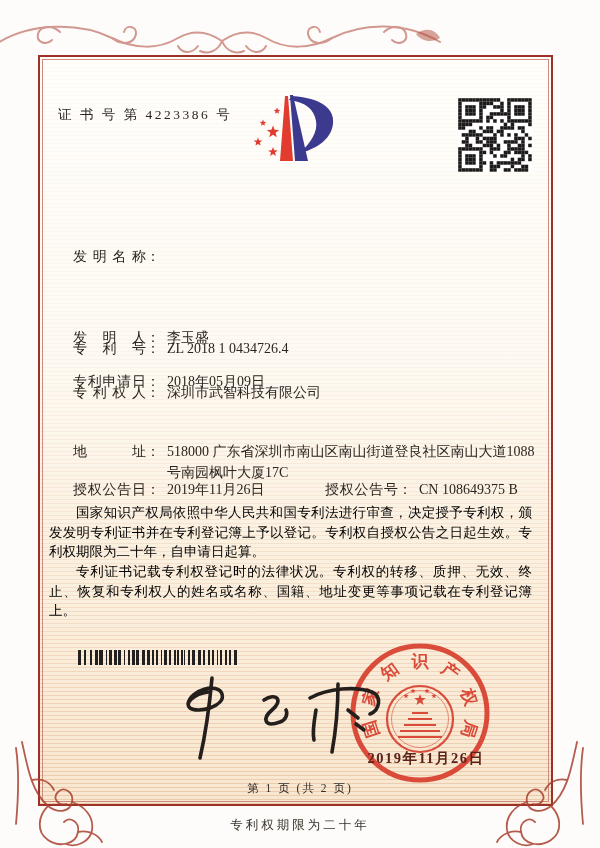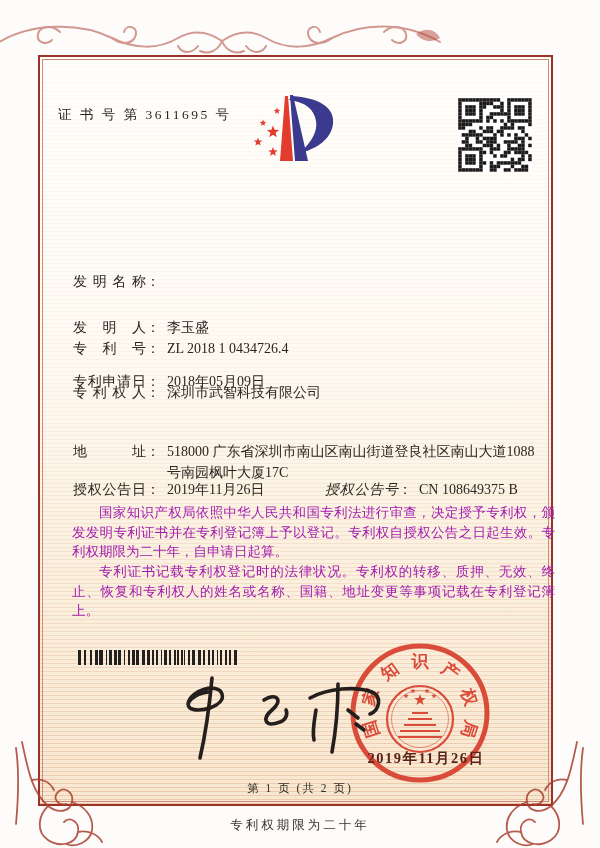--- a/index.html
+++ b/index.html
@@ -24,24 +24,24 @@
   .qr{position:absolute;left:458px;top:98px;z-index:3;}
   .title{position:absolute;left:0;top:193px;width:600px;z-index:3;text-align:center;
     font-size:31px;font-weight:700;letter-spacing:17px;text-indent:17px;color:#211c18;}
   
   .frow{position:absolute;left:73px;width:472px;z-index:3;display:flex;
     font-size:14px;line-height:21px;}
   .flabel{flex:none;width:73px;text-align:justify;text-align-last:justify;}
   .fcolon{flex:none;margin-right:7px;}
   .fvalue{flex:1;word-break:break-all;}
   .fvalue-fixed{flex:none;}
-  .flabel2{flex:none;width:73px;text-align:justify;text-align-last:justify;margin-left:16px;font-style:italic;}
-  
-  .para{position:absolute;left:72px;width:483px;z-index:3;font-size:13.5px;line-height:19.5px;
-    text-align:justify;text-indent:2em;color:#a21caf;}
+  .flabel2{flex:none;width:73px;text-align:justify;text-align-last:justify;margin-left:16px;}
+  
+  .para{position:absolute;left:49px;width:483px;z-index:3;font-size:13.5px;line-height:19.5px;
+    text-align:justify;text-indent:2em;color:#000000;}
   
   .barcode{position:absolute;left:78px;top:650px;width:158px;height:15px;z-index:3;}
   .barcode i{position:absolute;top:0;height:100%;background:#23211f;}
   .signer{position:absolute;left:82px;top:699px;z-index:3;
     font-family:"Liberation Sans","DejaVu Sans",sans-serif;font-size:15px;font-weight:700;
     line-height:28px;color:#242020;}
   .signature{position:absolute;left:160px;top:670px;z-index:4;}
   .seal{position:absolute;left:348px;top:641px;width:144px;height:144px;z-index:3;opacity:.93;}
   .seal text{font-size:17px;font-weight:700;fill:#d8402f;
     font-family:"Liberation Serif","DejaVu Serif",serif;}
@@ -76,21 +76,21 @@
     </g>
     <path d="M416,24 c10,-8 20,-4 24,4 c-8,5 -18,4 -24,-4 z" fill="#b0483a" opacity="0.5"></path>
   </svg>
 
   <div class="frame">
     <div class="frame-bg"></div>
     <div class="frame-lines"></div>
     <div class="frame-inner"></div>
   </div>
 
-  <div class="cert-no">证 书 号 第 3611695 号</div>
+  <div class="cert-no">证 书 号 第 4223386 号</div>
 
   <svg class="logo" width="110" height="82" viewBox="0 0 110 82">
     <polygon class="star" fill="#e23c2f" points="32.0,17.5 32.9,19.8 35.3,19.9 33.4,21.5 34.1,23.8 32.0,22.5 29.9,23.8 30.6,21.5 28.7,19.9 31.1,19.8"></polygon>
     <polygon class="star" fill="#e23c2f" points="18.0,29.5 18.9,31.8 21.3,31.9 19.4,33.5 20.1,35.8 18.0,34.5 15.9,35.8 16.6,33.5 14.7,31.9 17.1,31.8"></polygon>
     <polygon class="star" fill="#e23c2f" points="28.0,35.5 29.6,39.8 34.2,40.0 30.6,42.8 31.8,47.3 28.0,44.7 24.2,47.3 25.4,42.8 21.8,40.0 26.4,39.8"></polygon>
     <polygon class="star" fill="#e23c2f" points="13.0,47.5 14.1,50.5 17.3,50.6 14.8,52.6 15.6,55.6 13.0,53.9 10.4,55.6 11.2,52.6 8.7,50.6 11.9,50.5"></polygon>
     <polygon class="star" fill="#e23c2f" points="28.0,57.0 29.2,60.3 32.8,60.5 30.0,62.6 30.9,66.0 28.0,64.1 25.1,66.0 26.0,62.6 23.2,60.5 26.8,60.3"></polygon>
     <polygon points="40,6 43,6 48,71 35,71" fill="#e23c2f"></polygon>
     <polygon points="45,5 48,5 63,71 50,71" fill="#3b3a8e"></polygon>
     <path d="M47,6 C78,8 90,20 88,34 C86,51 68,60 55,63 C66,52 73,42 71,31 C69,19 60,12 44,10 Z" fill="#3b3a8e"></path>
@@ -336,25 +336,25 @@
         <rect x="45.5" y="70.0" width="3.5" height="3.5"></rect>
         <rect x="49.0" y="70.0" width="3.5" height="3.5"></rect>
         <rect x="56.0" y="70.0" width="3.5" height="3.5"></rect>
         <rect x="59.5" y="70.0" width="3.5" height="3.5"></rect>
         <rect x="63.0" y="70.0" width="3.5" height="3.5"></rect>
         <rect x="66.5" y="70.0" width="3.5" height="3.5"></rect>
       </g>
   </svg>
 
 
-  <div class="frow" style="top:271px">
+  <div class="frow" style="top:246px">
     <span class="flabel">发明名称</span>
       <span class="fcolon">：</span>
   </div>
-  <div class="frow" style="top:317px">
+  <div class="frow" style="top:327px">
     <span class="flabel">发明人</span>
       <span class="fcolon">：</span>
       <span class="fvalue">李玉盛</span>
   </div>
   <div class="frow" style="top:338px">
     <span class="flabel">专利号</span>
       <span class="fcolon">：</span>
       <span class="fvalue">ZL 2018 1 0434726.4</span>
   </div>
   <div class="frow" style="top:371px">

